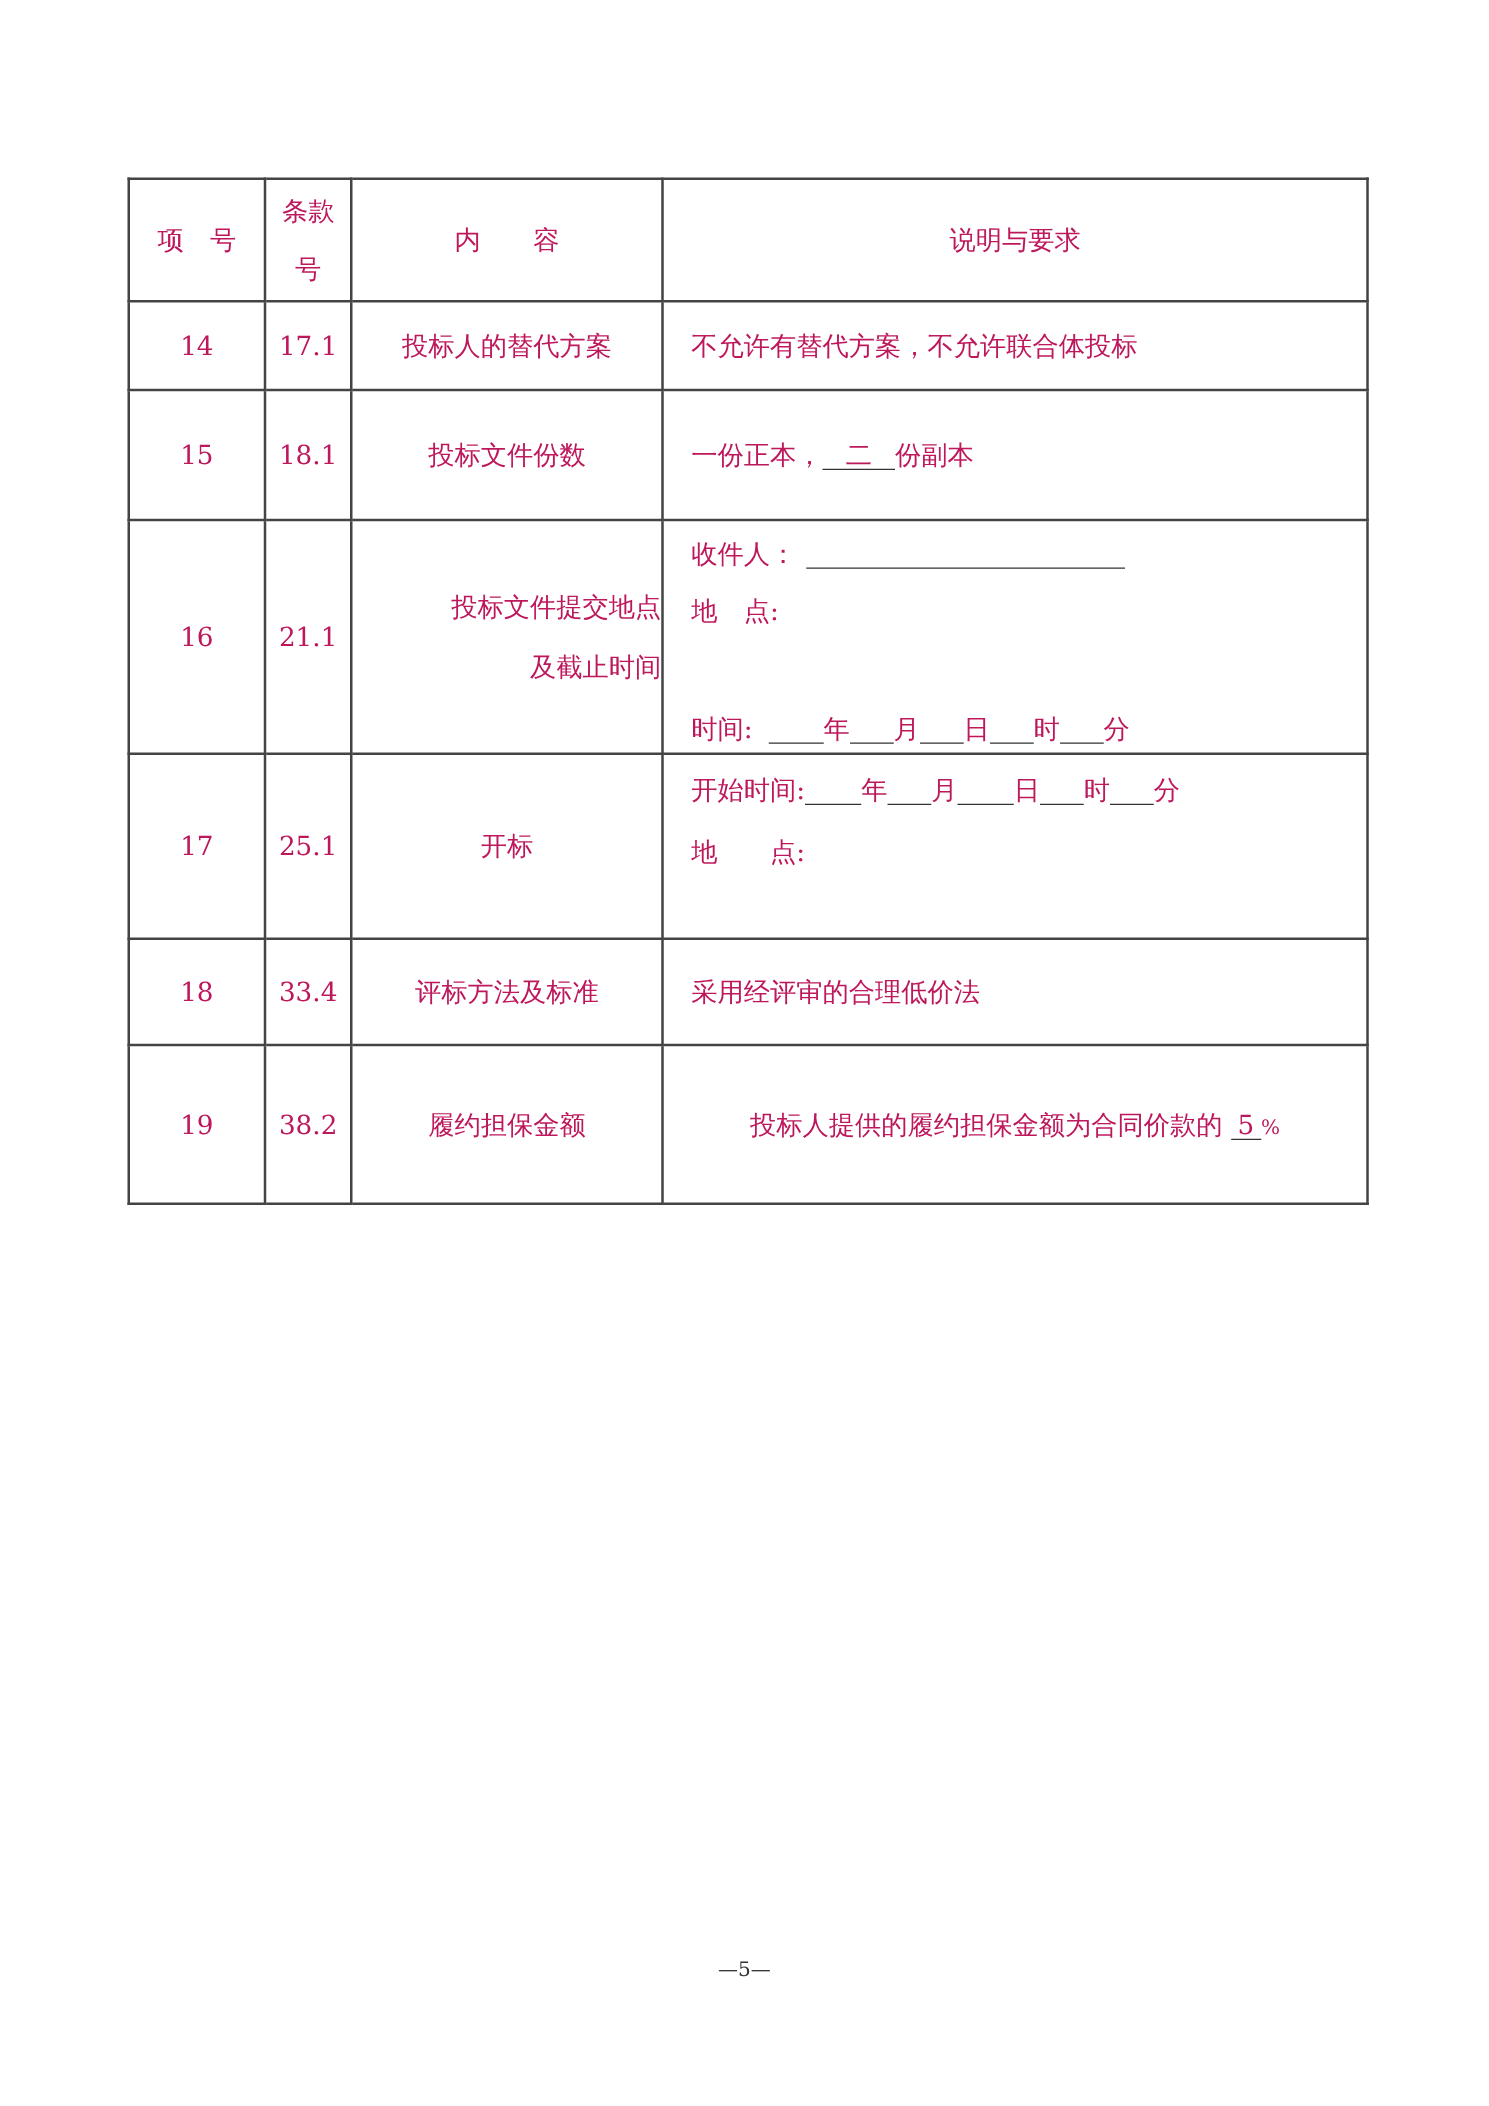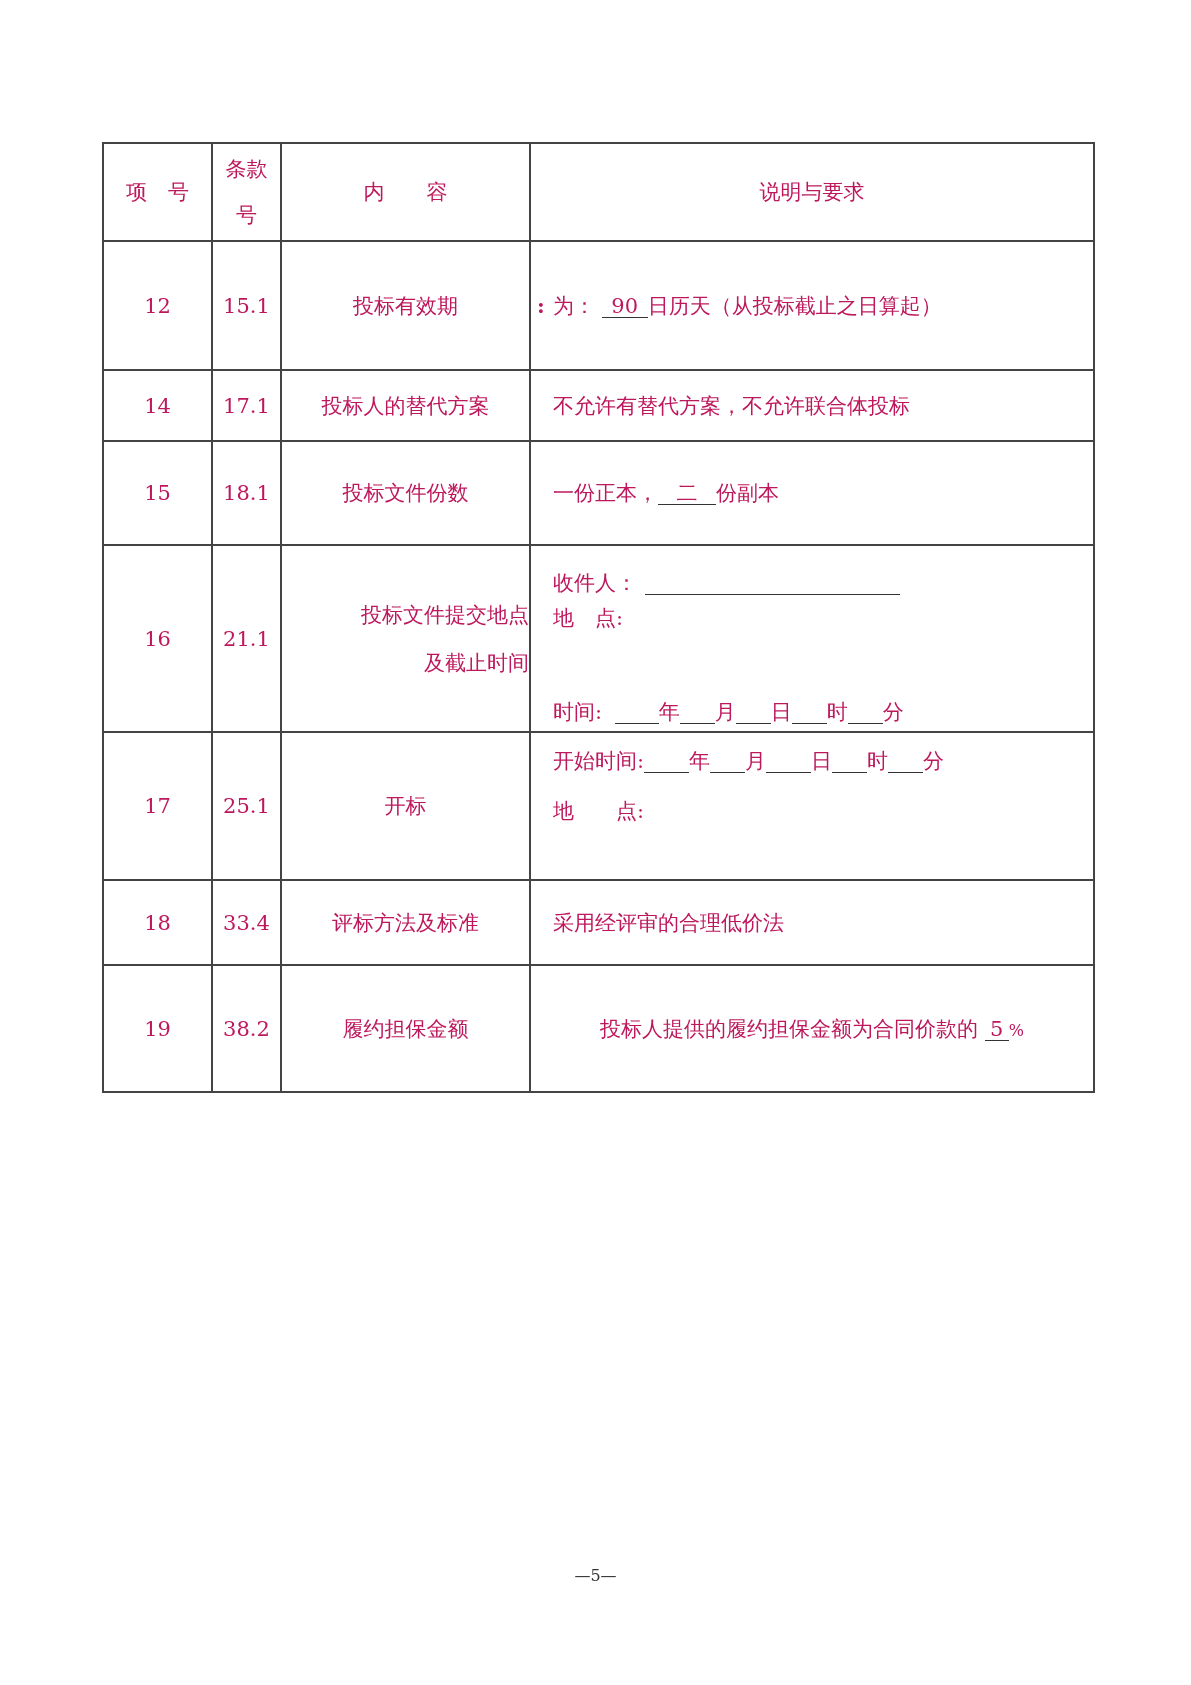--- a/index.html
+++ b/index.html
@@ -39,29 +39,20 @@
         <tr class="row-h0">
     <th class="center">项　号</th>
     <th class="center hdr-stack">
       <span class="line" style="line-height:46px">条款</span>
       <span class="line" style="line-height:46px">号</span>
     </th>
     <th class="center">内　　容</th>
     <th class="center">说明与要求</th>
   </tr>
 
-  <tr class="row-h1">
-    <td class="center">12</td>
-    <td class="center">15.1</td>
-    <td class="center">投标有效期</td>
-    <td class="desc">
-      <span class="mark">:</span><span>为：</span>
-      <span class="u" style="width:46px">90</span><span>日历天（从投标截止之日算起）</span>
-    </td>
-  </tr>
 
 
   <tr class="row-h3">
     <td class="center">14</td>
     <td class="center">17.1</td>
     <td class="center">投标人的替代方案</td>
     <td class="desc">不允许有替代方案，不允许联合体投标</td>
   </tr>
 
   <tr class="row-h4">
@@ -74,21 +65,21 @@
   </tr>
 
   <tr class="row-h5">
     <td class="center">16</td>
     <td class="center">21.1</td>
     <td class="content-left">
       <span class="line" style="line-height:48px">投标文件提交地点</span>
       <span class="line" style="line-height:48px">及截止时间</span>
     </td>
     <td class="desc" style="vertical-align:top; position:relative;">
-      <div style="position:absolute; top:17px; left:22px; line-height:40px;">
+      <div style="position:absolute; top:6px; left:22px; line-height:40px;">
         <span>收件人：</span><span class="u" style="width:255px; margin-left:8px">&nbsp;</span>
       </div>
       <div style="position:absolute; top:52px; left:22px; line-height:40px;">地　点:</div>
       <div style="position:absolute; top:148px; left:22px; line-height:36px; white-space:nowrap;">
         <span>时间:</span>
         <span class="u" style="width:44px; margin-left:6px">&nbsp;</span><span>年</span><span class="u" style="width:35px">&nbsp;</span><span>月</span><span class="u" style="width:35px">&nbsp;</span><span>日</span><span class="u" style="width:35px">&nbsp;</span><span>时</span><span class="u" style="width:35px">&nbsp;</span><span>分</span>
       </div>
     </td>
   </tr>
 

